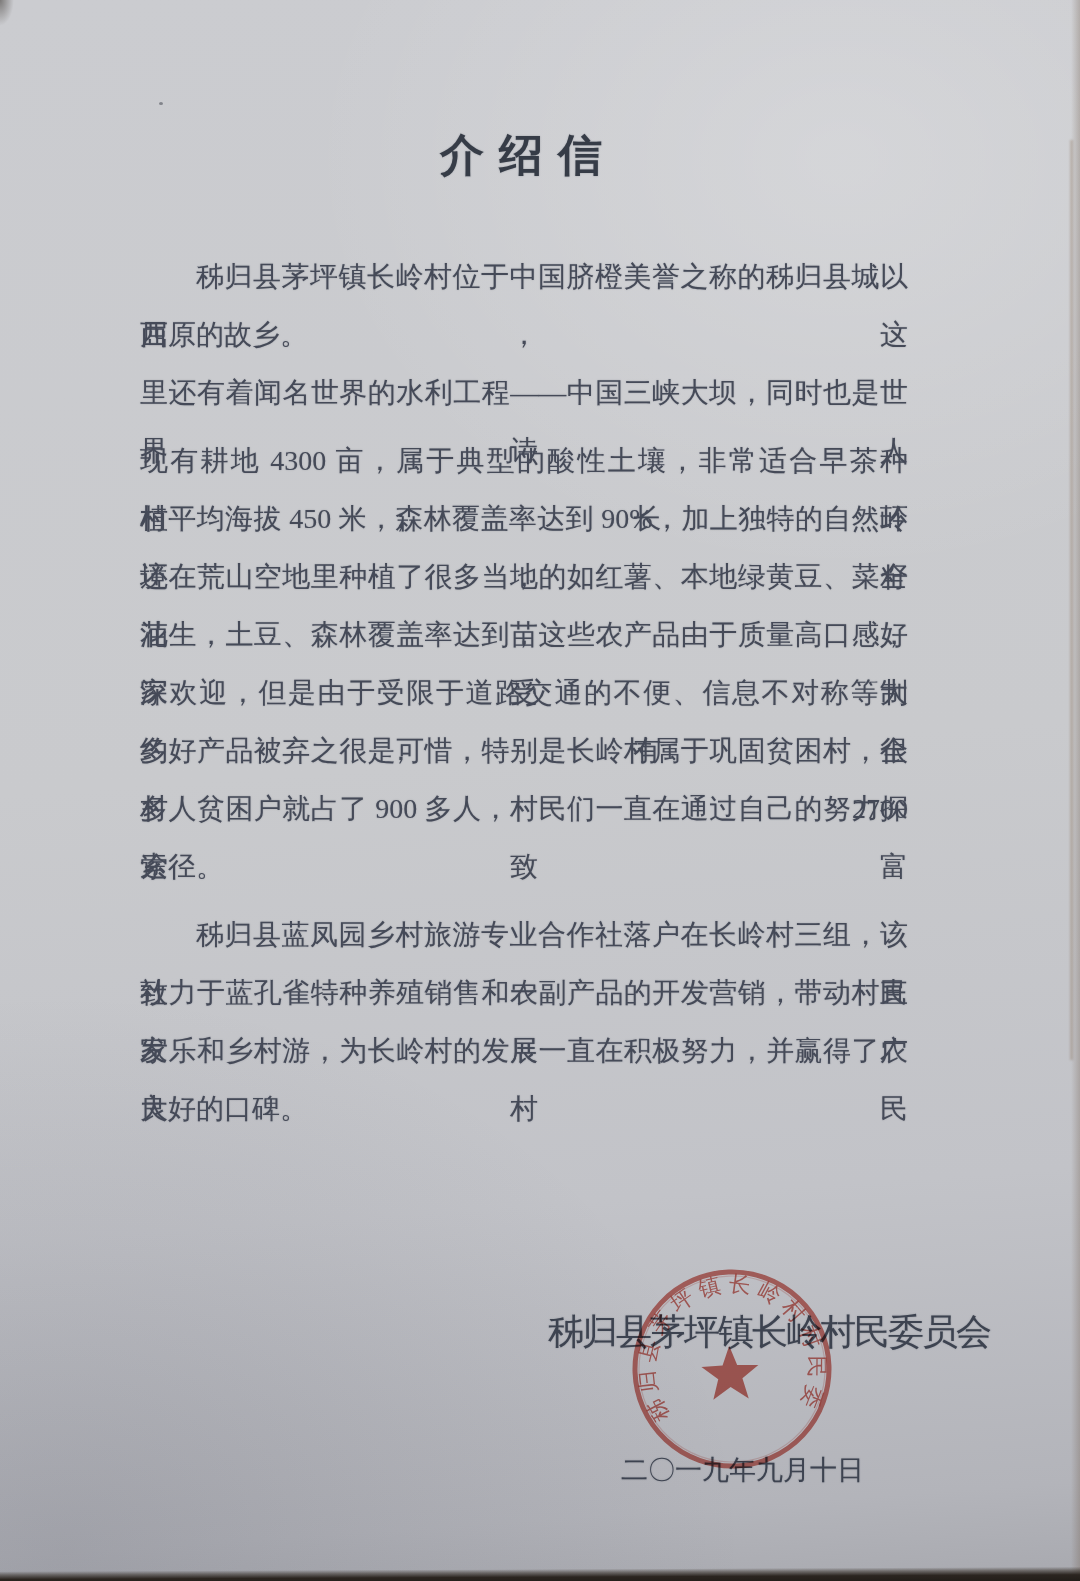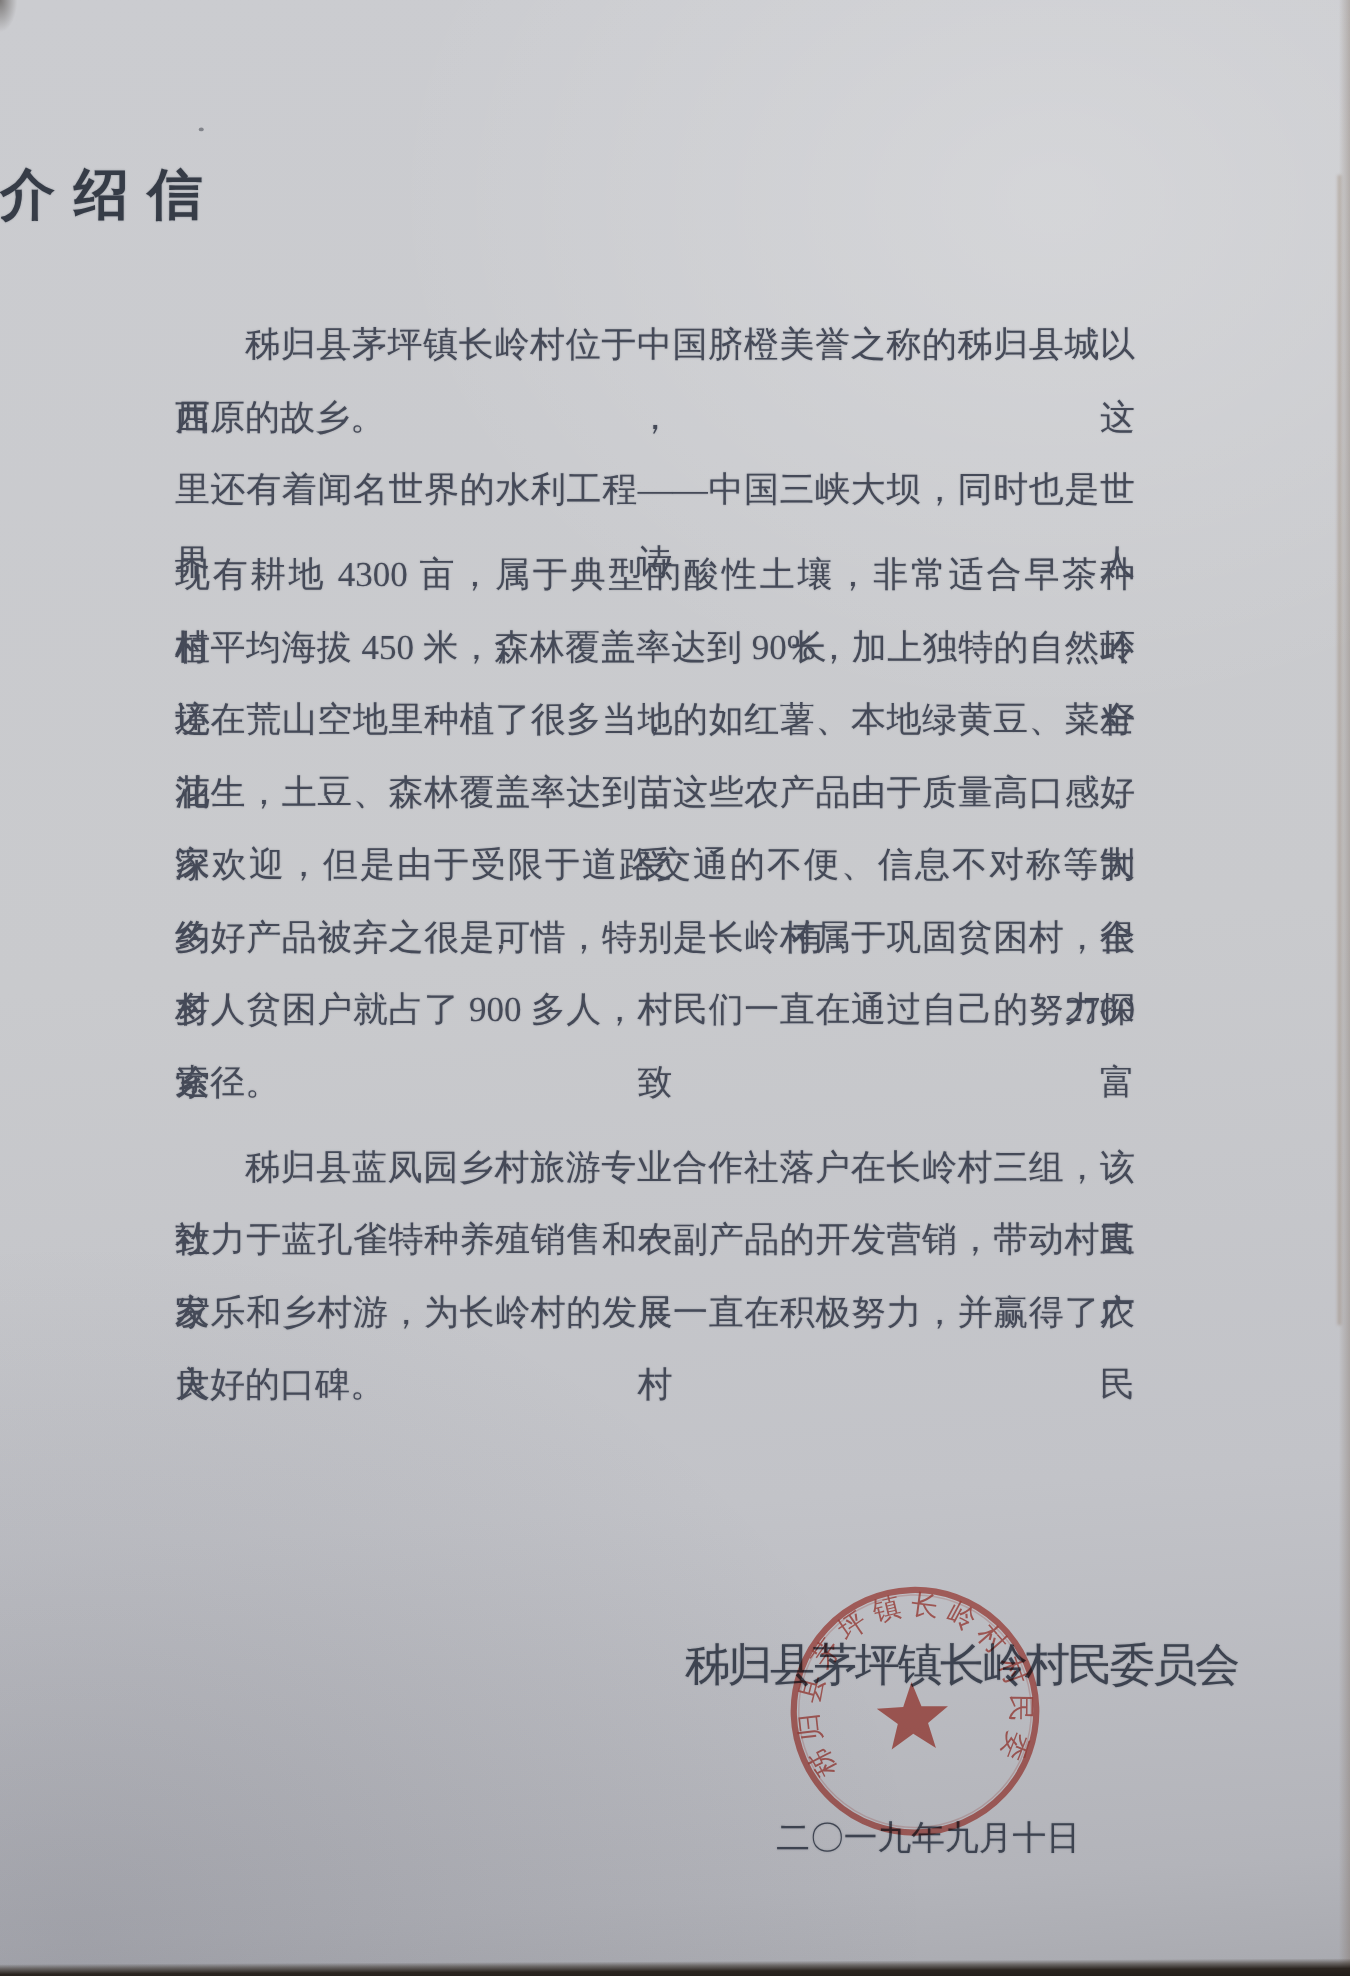--- a/index.html
+++ b/index.html
@@ -8,20 +8,21 @@
     width:1080px; height:1581px;
     overflow:hidden;
     font-family:"Liberation Serif","DejaVu Serif",serif;
     background:
       radial-gradient(900px 700px at 78% 10%, rgba(255,255,255,0.20), rgba(255,255,255,0) 60%),
       radial-gradient(1100px 900px at 6% 98%, rgba(40,42,58,0.14), rgba(40,42,58,0) 62%),
       linear-gradient(176deg, #cbccd0 0%, #c9cacd 48%, #c2c3c8 75%, #b3b4ba 94%, #a8a9af 100%);
   }
   .title {
     position:absolute; top:129px; left:0; width:1044px;
+    text-align:center;
     font-size:44px; line-height:54px; font-weight:bold;
     letter-spacing:2px;
     color:#363c47;
     text-shadow:0 0 1.5px rgba(54,60,71,0.45);
   }
   .letter-body {
     position:absolute; left:140px; top:248px; width:768px;
     font-size:28px; color:#454a58;
     text-shadow:0 0 1.5px rgba(69,74,88,0.40);
   }

